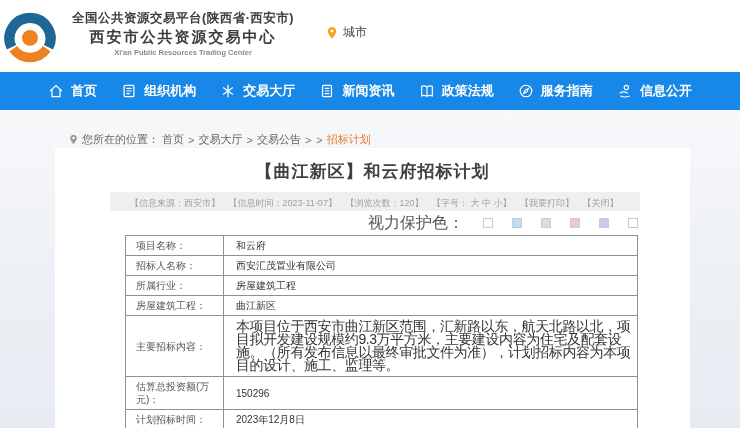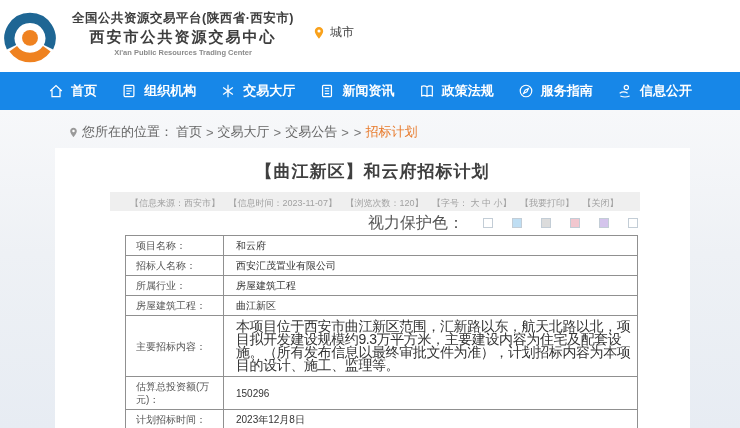--- a/index.html
+++ b/index.html
@@ -7,42 +7,42 @@
   body { font-family:"Liberation Sans","DejaVu Sans",sans-serif; }
   .screen { position:relative; width:740px; height:428px; overflow:hidden; background:#f2f3f5; }
 
   
   .header { position:absolute; top:0; left:0; width:740px; height:72px; background:#fff; }
   .logo { position:absolute; left:2px; top:9px; width:56px; height:56px; }
   .title-block { position:absolute; left:58px; top:10px; width:250px; text-align:center; }
   .title-cn1 { font-size:12.5px; font-weight:bold; color:#3d3d3d; letter-spacing:.5px; line-height:17px; }
   .title-cn2 { font-size:15px; font-weight:bold; color:#3d3d3d; letter-spacing:2px; line-height:20px; }
   .title-en  { font-size:7.5px; color:#8a8a8a; font-weight:bold; line-height:12px; }
-  .city { position:absolute; left:312px; top:24px; display:flex; align-items:center; gap:4px;
+  .city { position:absolute; left:325px; top:24px; display:flex; align-items:center; gap:4px;
           font-size:12px; color:#444; cursor:pointer; }
   .searchbox { position:absolute; left:569px; top:14px; width:164px; height:29px; background:#fff;
                border:1px solid #ddd; border-radius:2px; display:flex; align-items:center; }
   .search-input { flex:1; border:none; outline:none; font-size:10.5px; color:#333; padding:0 4px 0 9px;
                   background:transparent; font-family:inherit; }
   .search-input::placeholder { color:#b8b8b8; }
   .search-btn { width:26px; height:27px; display:flex; align-items:center; justify-content:center;
                 background:transparent; border:none; cursor:pointer; }
 
   
   .nav { position:absolute; top:72px; left:0; width:740px; height:38px; background:#1787e8;
          display:flex; align-items:center; justify-content:space-between; padding:0 48px; }
   .nav-item { display:flex; align-items:center; gap:7px; color:#fff; font-size:13px; font-weight:bold;
               text-decoration:none; cursor:pointer; white-space:nowrap; }
   .nav-item svg { display:block; }
 
   
   .main { position:absolute; top:110px; left:0; width:740px; height:318px;
           background:linear-gradient(180deg,#f7f8fa 0%,#eef1f5 45%,#e7ecf3 100%); }
-  .breadcrumb { position:absolute; top:13px; left:68px; display:flex; align-items:center; gap:3px;
-                font-size:13px; color:#666; }
+  .breadcrumb { position:absolute; top:22px; left:68px; display:flex; align-items:center; gap:3px;
+                font-size:11px; color:#666; }
   .breadcrumb .crumb { color:#666; cursor:pointer; }
   .breadcrumb .sep { color:#777; margin:0 1px; }
   .breadcrumb .current { color:#e87a2b; }
 
   .panel { position:absolute; top:38px; left:55px; width:635px; height:330px; background:#fff; }
   .article-title { margin:14px 0 10px; text-align:center; font-size:17px; line-height:20px;
                    font-weight:600; color:#3f3f3f; letter-spacing:1px; }
   .meta-bar { margin-left:55px; width:530px; background:#efefef; color:#a1a1a1; font-size:9px;
               padding:5px 0 5px 20px; height:19px; white-space:nowrap; }
   .meta-bar span { margin-right:6px; }

